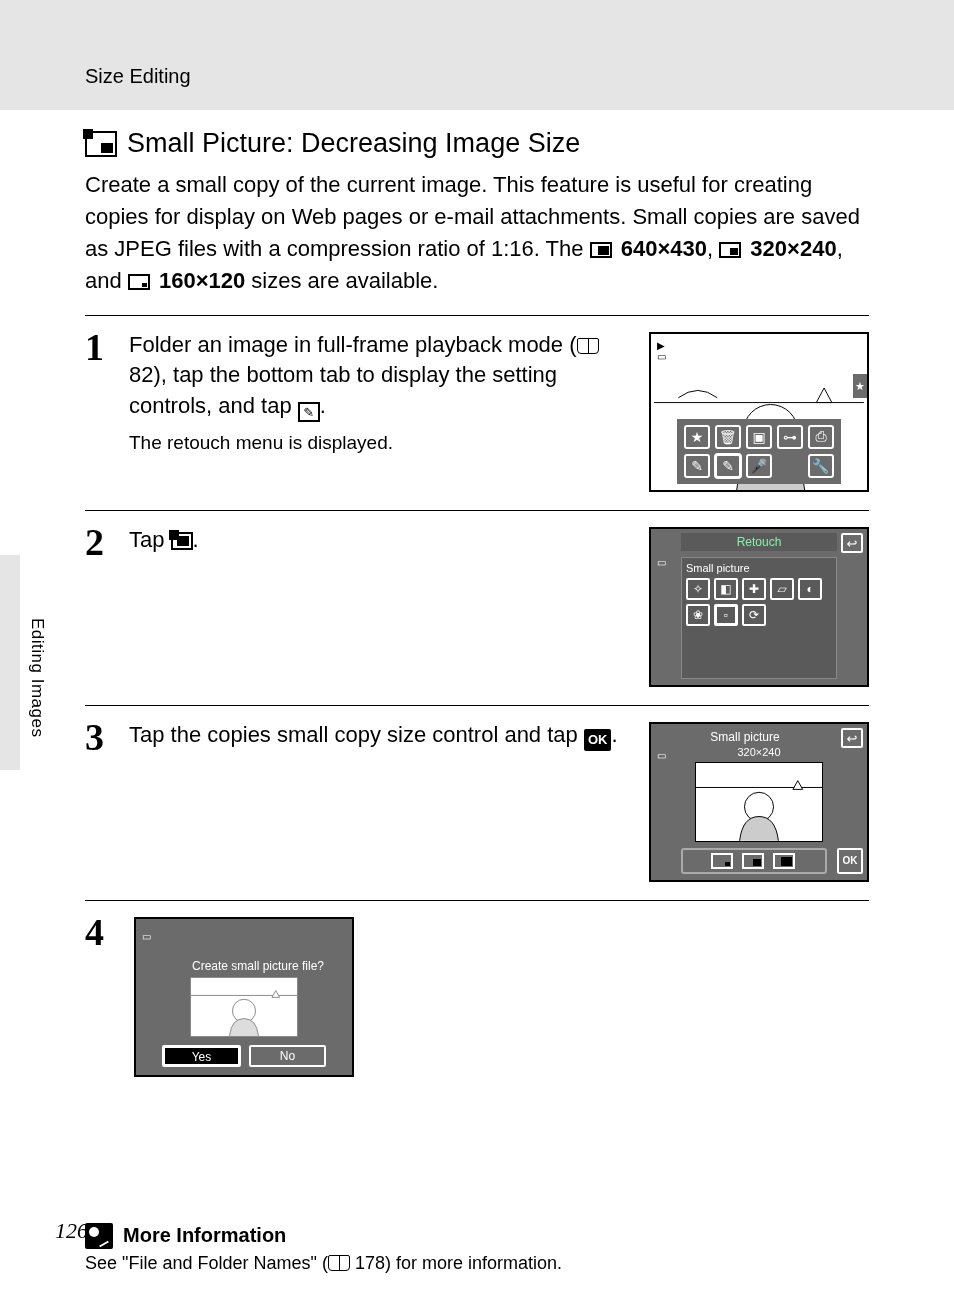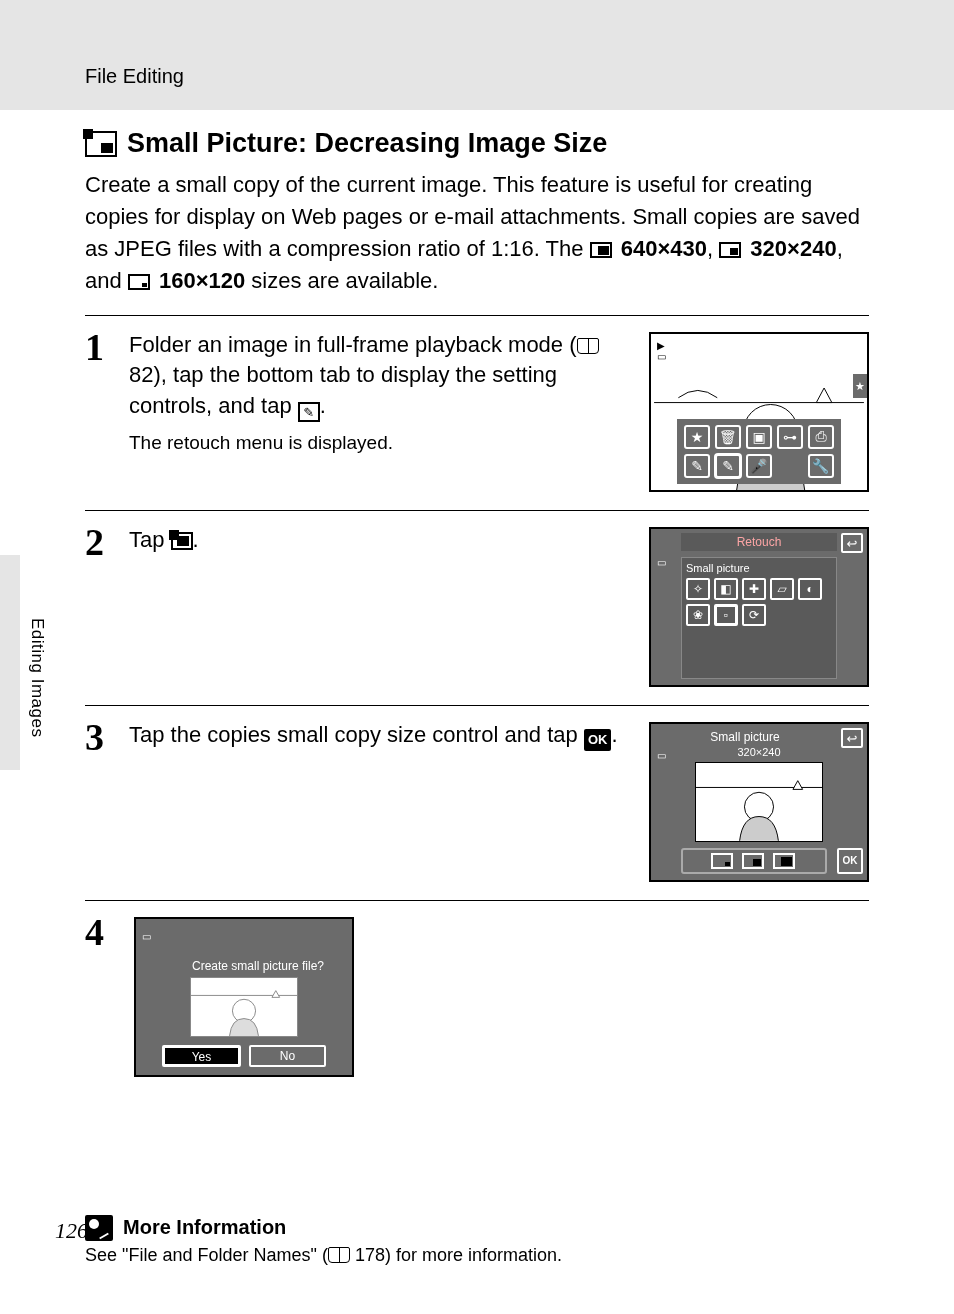--- a/index.html
+++ b/index.html
@@ -56,21 +56,21 @@
     width: 10px; height: 10px;
     background: #000;
   }
   .title-icon::after {
     content: "";
     position: absolute;
     bottom: 2px; right: 2px;
     width: 12px; height: 10px;
     background: #000;
   }
-  h1 { font-size: 27px; font-weight: 700; }
+  h1 { font-size: 27px; font-weight: 400; }
   .intro { font-size: 22px; line-height: 1.45; margin-bottom: 18px; }
   .intro .sz { font-weight: 700; }
   .szicon {
     display: inline-block;
     width: 22px; height: 16px;
     border: 2px solid #000;
     position: relative;
     vertical-align: -2px;
     margin-right: 3px;
   }
@@ -134,21 +134,21 @@
     display:flex; align-items:center; justify-content:center;
     border-radius:3px;
   }
   .tbtn.hl { border-color:#fff; box-shadow:0 0 0 1px #fff; background:#6b6b6b; }
   .scene1 {
     position:absolute; top:20px; left:0; right:0; bottom:0;
     overflow:hidden;
   }
   
   .lcd2 { height: 160px; background:#6b6b6b; }
-  .lcd2 .headbar { position:absolute; top:4px; left:30px; right:30px; height:18px; background:#5a5a5a; color:#fca5a5; font-size:12px; text-align:center; line-height:18px;}
+  .lcd2 .headbar { position:absolute; top:4px; left:30px; right:30px; height:18px; background:#5a5a5a; color:#86efac; font-size:12px; text-align:center; line-height:18px;}
   .lcd2 .back { position:absolute; top:4px; right:4px; width:22px; height:20px; border:2px solid #fff; color:#fff; font-size:13px; text-align:center; line-height:18px; border-radius:2px;}
   .lcd2 .bat { position:absolute; top:28px; left:6px; color:#fff; font-size:10px;}
   .lcd2 .panel { position:absolute; top:28px; left:30px; right:30px; bottom:6px; background:#5a5a5a; border:1px solid #888; padding:4px;}
   .lcd2 .panel .lbl { color:#fff; font-size:11px; margin-bottom:4px; }
   .irow { display:flex; gap:4px; margin-bottom:4px;}
   .ibtn { width:24px; height:22px; border:2px solid #fff; color:#fff; font-size:12px; display:flex;align-items:center;justify-content:center; border-radius:2px;}
   .ibtn.active { border-width:3px;}
   
   .lcd3 { height:160px; background:#6b6b6b;}
   .lcd3 .tit { position:absolute; top:6px; left:0; right:28px; color:#fff; font-size:12px; text-align:center;}
@@ -192,21 +192,21 @@
     border-radius:2px 2px 4px 4px;
     vertical-align:-2px;
     position:relative;
   }
   .book-icon::after {
     content:"";
     position:absolute;
     left:50%; top:0; bottom:0;
     width:1px; background:#000;
   }
-  .more-row { display:flex; align-items:center; gap:10px; margin-top:20px; margin-bottom:4px;}
+  .more-row { display:flex; align-items:center; gap:10px; margin-top:28px; margin-bottom:4px;}
   .more-icon {
     width:28px; height:26px;
     background:#000;
     position:relative;
     border-radius:2px;
   }
   .more-icon::before {
     content:"";
     position:absolute;
     left:4px; top:4px;
@@ -230,21 +230,21 @@
     bottom:70px;
     font-style:italic;
     font-family:"Times New Roman", serif;
     font-size:22px;
   }
 </style>
 </head>
 <body>
 
 <div class="header">
-  <span>File Editing</span>
+  <span>Size Editing</span>
 </div>
 
 <div class="side-tab"></div>
 <div class="side-label">Editing Images</div>
 
 <div class="content">
 
   <div class="title-row">
     <span class="title-icon"></span>
     <h1>Small Picture: Decreasing Image Size</h1>

